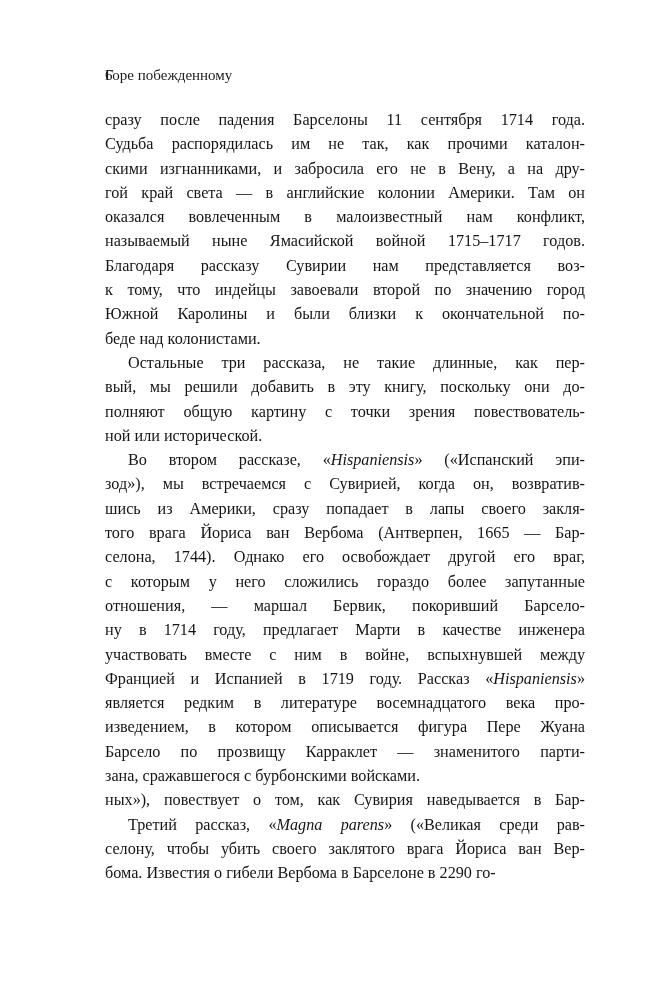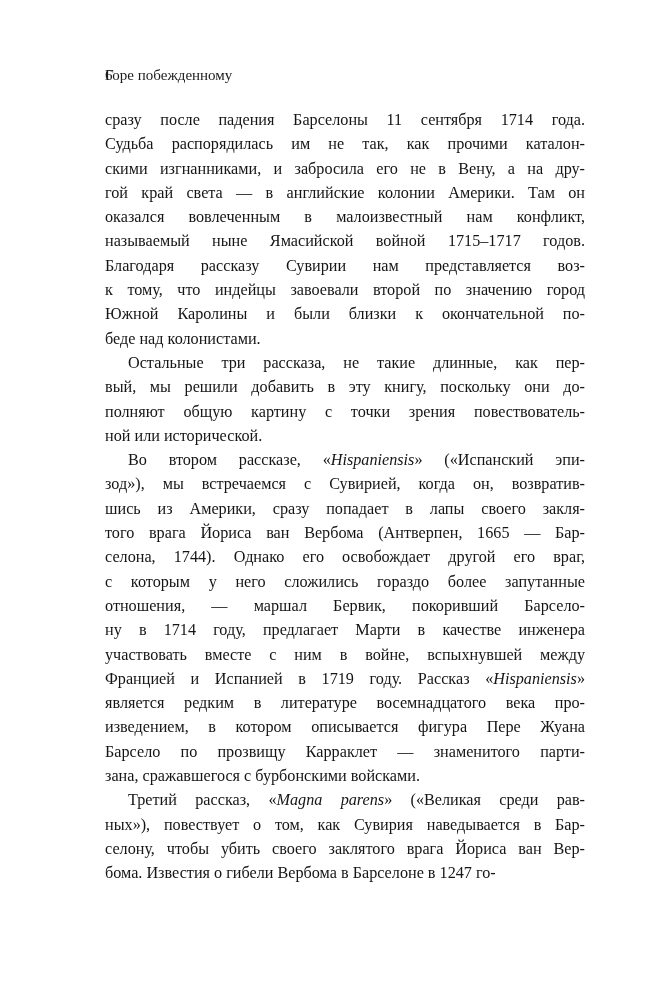--- a/index.html
+++ b/index.html
@@ -104,19 +104,19 @@
         <div class="line">отношения, — маршал Бервик, покоривший Барсело-</div>
         <div class="line">ну в 1714 году, предлагает Марти в качестве инженера</div>
         <div class="line">участвовать вместе с ним в войне, вспыхнувшей между</div>
         <div class="line">Францией и Испанией в 1719 году. Рассказ «<i>Hispaniensis</i>»</div>
         <div class="line">является редким в литературе восемнадцатого века про-</div>
         <div class="line">изведением, в котором описывается фигура Пере Жуана</div>
         <div class="line">Барсело по прозвищу Карраклет — знаменитого парти-</div>
         <div class="line last">зана, сражавшегося с бурбонскими войсками.</div>
       </div>
       <div class="para">
+        <div class="line">ных»), повествует о том, как Сувирия наведывается в Бар-</div>
         <div class="line indent">Третий рассказ, «<i>Magna parens</i>» («Великая среди рав-</div>
-        <div class="line">ных»), повествует о том, как Сувирия наведывается в Бар-</div>
         <div class="line">селону, чтобы убить своего заклятого врага Йориса ван Вер-</div>
-        <div class="line last">бома. Известия о гибели Вербома в Барселоне в 1247 го-</div>
+        <div class="line last">бома. Известия о гибели Вербома в Барселоне в 2290 го-</div>
       </div>
     </div>
 </div>
 
 </body></html>

